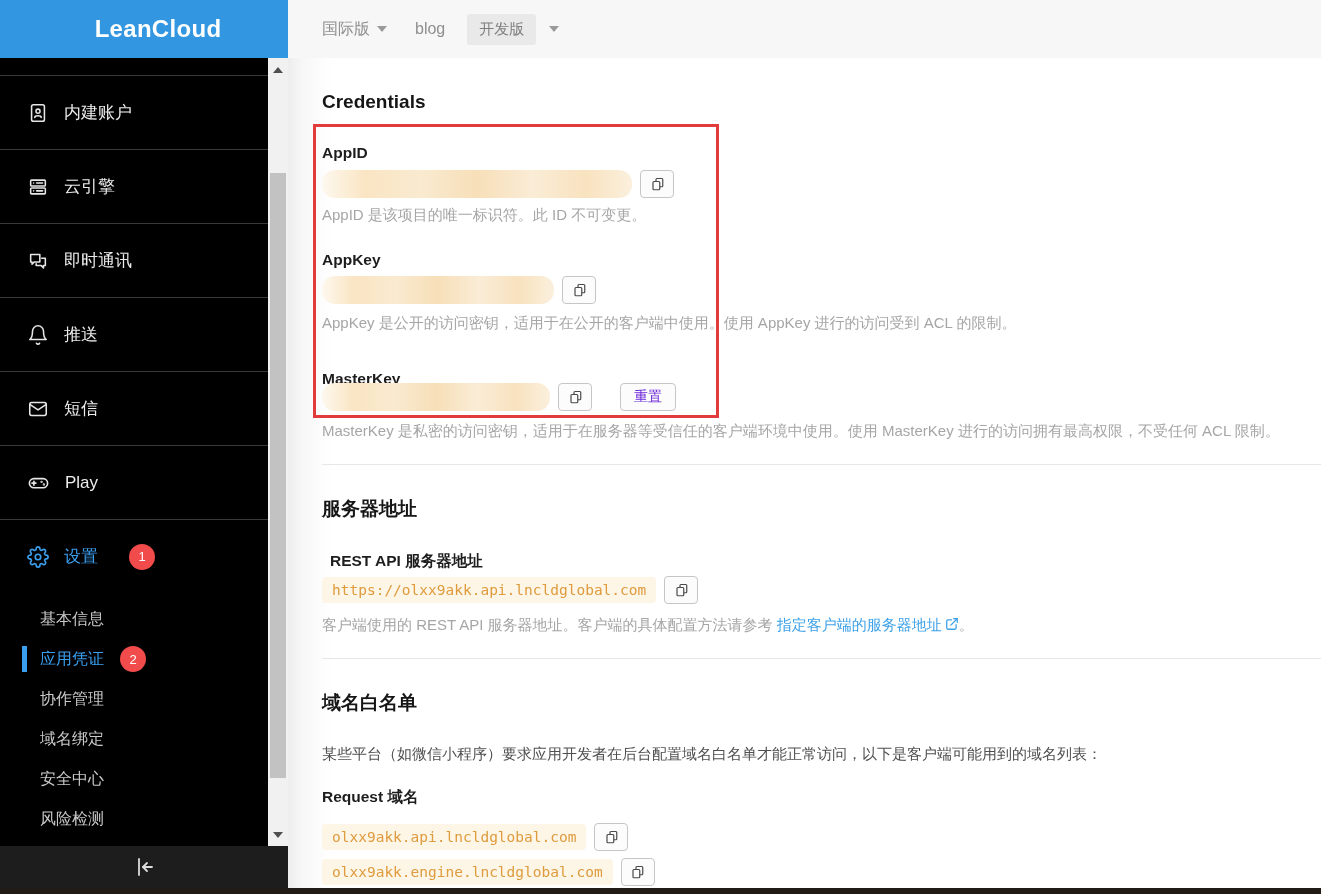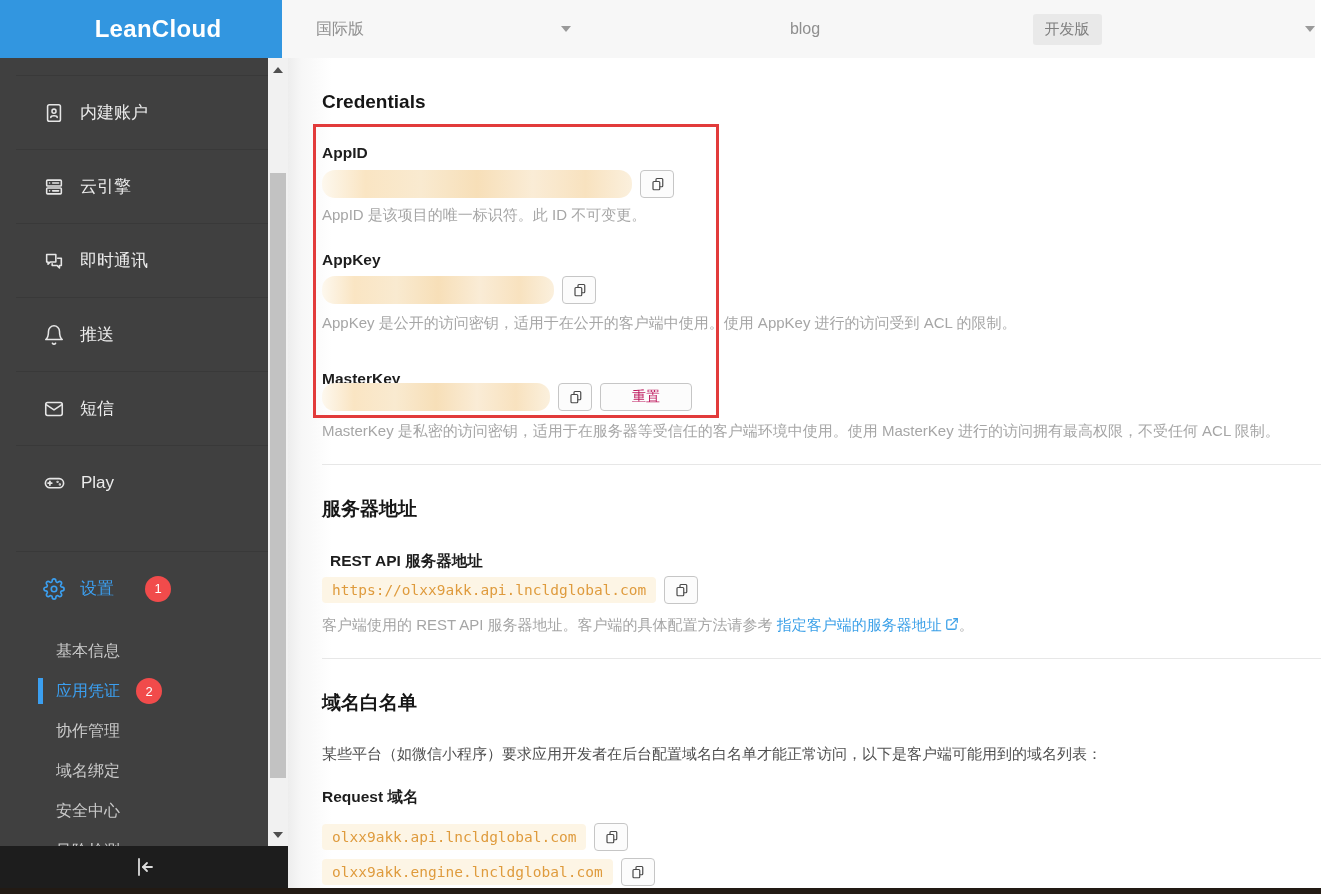--- a/index.html
+++ b/index.html
@@ -4,40 +4,40 @@
 <style>
   * { margin:0; padding:0; box-sizing:border-box; }
   html,body { width:1321px; height:894px; overflow:hidden; background:#fff;
     font-family:"Liberation Sans","DejaVu Sans",sans-serif; }
   .stage { position:relative; width:1321px; height:894px; overflow:hidden; }
 
   
   .brand-header { position:absolute; left:0; top:0; width:316px; height:58px;
     background:#3296e0; display:flex; align-items:center; justify-content:center;
     color:#fff; font-size:24px; font-weight:bold; letter-spacing:.3px; }
-  .topbar { position:absolute; left:282px; top:0; width:1033px; height:58px;
+  .topbar { position:absolute; left:288px; top:0; width:1033px; height:58px;
     background:#f7f7f7; display:flex; align-items:center; padding-left:34px;
-    font-size:16px; color:#8f8f8f;justify-content:space-between; }
+    font-size:16px; color:#8f8f8f; }
   .caret { display:inline-block; margin-left:7px; width:0; height:0;
     border-left:5px solid transparent; border-right:5px solid transparent;
     border-top:6px solid #9a9a9a; }
   .topbar-blog { margin-left:28px; color:#8f8f8f; }
   .version-pill { margin-left:22px; background:#e9e9e9; color:#7f7f7f;
     border-radius:3px; padding:6px 12px; font-size:15px; }
   .topbar-caret2 { margin-left:13px; }
 
   
   .sidebar { position:absolute; left:0; top:58px; width:268px; height:788px;
-    background:#404040;padding-left:16px; }
+    background:#000000; }
   .sidebar-spacer { height:17px; }
   .menu-item { height:74px; display:flex; align-items:center; gap:15px;
     padding-left:27px; color:#ececec; font-size:17px;
     border-top:1px solid #393939; cursor:pointer; }
   .menu-item svg { flex:0 0 auto; }
-  .menu-item.settings { color:#3b9ff0;margin-top:32px; }
+  .menu-item.settings { color:#3b9ff0; }
   .badge { min-width:26px; height:26px; border-radius:50%; background:#f14b4b;
     color:#fff; font-size:13px; display:flex; align-items:center;
     justify-content:center; margin-left:16px; }
   .submenu { margin-top:6px; }
   .submenu-item { position:relative; height:40px; display:flex;
     align-items:center; padding-left:40px; color:#cacaca; font-size:16px;
     cursor:pointer; }
   .submenu-item.active { color:#3b9ff0; }
   .active-bar { position:absolute; left:22px; top:7px; width:5px; height:26px;
     background:#3b9ff0; }
@@ -74,21 +74,21 @@
   .redact-blob { height:28px; border-radius:13px;
     background:linear-gradient(90deg,#fdf8ee 0%,#fae5c3 14%,#f9ead0 32%,
       #f7dfb8 50%,#faecd6 68%,#f8e2bf 85%,#fbf0dd 100%); }
   .code-chip { display:inline-block; background:#fdf5e5; color:#df9b3d;
     font-family:"DejaVu Sans Mono","Liberation Mono",monospace; font-size:14.5px;
     padding:5px 10px; border-radius:4px; white-space:nowrap; }
   .btn { height:28px; border:1px solid #c6c6c6; border-radius:4px;
     background:#fcfcfc; display:inline-flex; align-items:center;
     justify-content:center; cursor:pointer; }
   .copy-btn { width:34px; }
-  .reset-btn { padding:0 31px; font-size:14px; color:#be185d; }
+  .reset-btn { padding:0 13px; font-size:14px; color:#6d28d9;margin-left:20px; }
   .link { color:#3da1e8; cursor:pointer; }
   .link svg { vertical-align:-1px; margin-left:3px; }
   .red-annotation { position:absolute; left:25px; top:66px; width:406px;
     height:294px; border:3px solid #e23b3b; pointer-events:none; z-index:5; }
 </style>
 </head>
 <body>
 
 <div class="stage">
 

